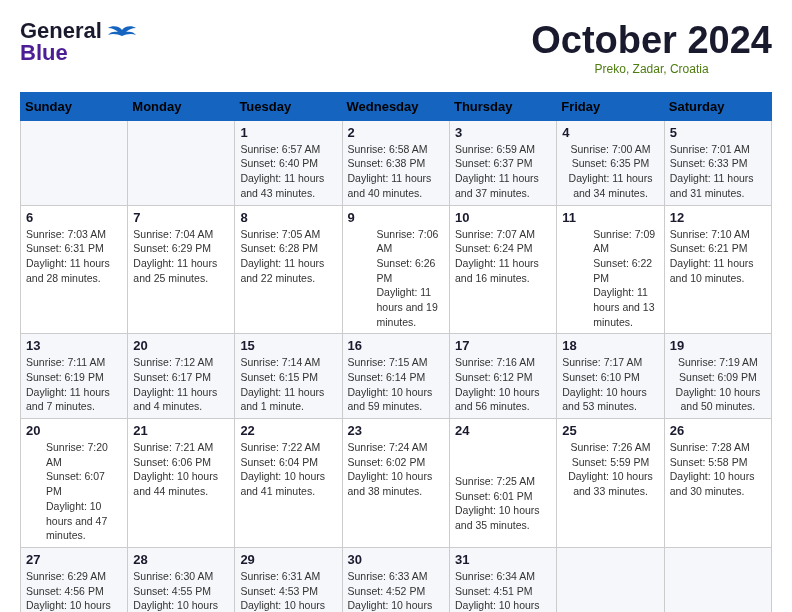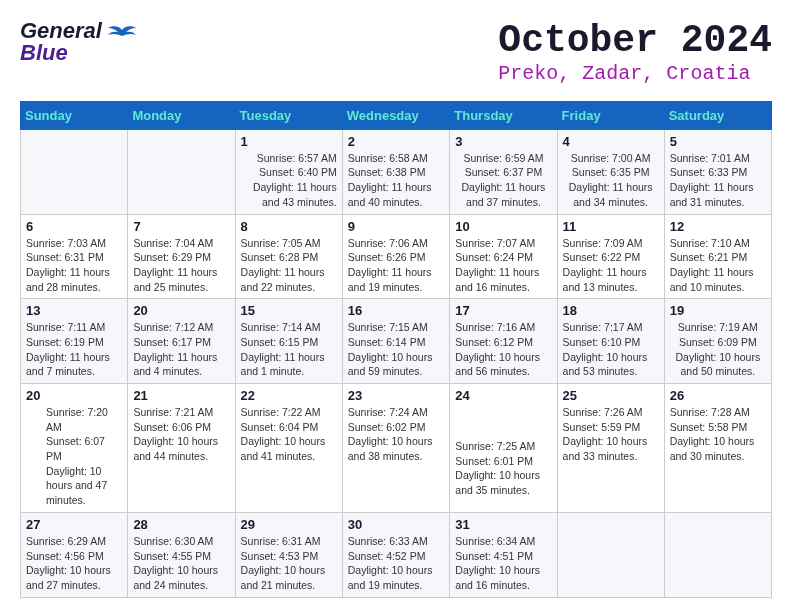--- a/index.html
+++ b/index.html
@@ -15,41 +15,40 @@
       justify-content: space-between;
       align-items: flex-start;
       margin-bottom: 16px;
     }
     .logo {
       display: flex;
       flex-direction: column;
       align-items: flex-start;
     }
     .title-block {
-      text-align: left;
-      font-family: Liberation Mono, monospace;
+      text-align: center;
     }
     .month-title {
       font-size: 38px;
       font-weight: bold;
       color: #1a1a2e;
       line-height: 1.1;
     }
     .subtitle {
-      font-size: 20px;
-      color: #a21caf;
+      font-size: 12px;
+      color: #4d7c0f;
     }
     table {
       width: 100%;
       border-collapse: collapse;
       font-size: 11px;
     }
     thead tr th {
       background-color: #1565c0;
-      color: #5eead4;
+      color: #000000;
       padding: 6px 4px;
       text-align: left;
       font-size: 13px;
       font-weight: bold;
       border: 1px solid #1565c0;
     }
     tbody tr td {
       border: 1px solid #ccc;
       padding: 4px 5px;
       vertical-align: top;
@@ -76,21 +75,21 @@
     }
     .empty-cell {
       background-color: #f5f7fa;
     }
   </style>
 </head>
 <body>
 
 <div class="header">
   <div class="logo">
-    <div style="display:flex;align-items:center;gap:2px;font-style:italic;">
+    <div style="display:flex;align-items:center;gap:2px;">
       <div style="display:flex;flex-direction:column;line-height:1;">
         <span style="font-size:22px;font-weight:bold;color:#1a1a2e;">General</span>
         <span style="font-size:22px;font-weight:bold;color:#4c1d95;">Blue</span>
       </div>
       <svg width="32" height="32" viewBox="0 0 32 32" style="margin-left:2px;margin-top:-8px;">
         <path d="M16 8 C18 4, 26 3, 30 6 C26 6, 22 8, 20 10 C24 9, 28 10, 30 13 C26 11, 20 12, 16 14 C12 12, 6 11, 2 13 C4 10, 8 9, 12 10 C10 8, 6 6, 2 6 C6 3, 14 4, 16 8Z" fill="#1565c0"></path>
       </svg>
     </div>
   </div>
   <div class="title-block">
@@ -110,33 +109,33 @@
         <th>Friday</th>
         <th>Saturday</th>
       </tr>
   </thead>
   <tbody>
   <tr>
         <td class="empty-cell"></td>
         <td class="empty-cell"></td>
         <td>
           <span class="day-num">1</span>
-          <div class="day-info" style="white-space: pre-line; text-align: right;">Sunrise: 6:57 AM
+          <div class="day-info" style="white-space: pre-line;">Sunrise: 6:57 AM
 Sunset: 6:40 PM
 Daylight: 11 hours and 43 minutes.</div>
         </td>
         <td>
           <span class="day-num">2</span>
           <div class="day-info" style="white-space: pre-line;">Sunrise: 6:58 AM
 Sunset: 6:38 PM
 Daylight: 11 hours and 40 minutes.</div>
         </td>
         <td>
           <span class="day-num">3</span>
-          <div class="day-info" style="white-space: pre-line; text-align: center;">Sunrise: 6:59 AM
+          <div class="day-info" style="white-space: pre-line;">Sunrise: 6:59 AM
 Sunset: 6:37 PM
 Daylight: 11 hours and 37 minutes.</div>
         </td>
         <td>
           <span class="day-num">4</span>
           <div class="day-info" style="white-space: pre-line; text-align: center;">Sunrise: 7:00 AM
 Sunset: 6:35 PM
 Daylight: 11 hours and 34 minutes.</div>
         </td>
         <td>
@@ -160,33 +159,33 @@
 Daylight: 11 hours and 25 minutes.</div>
         </td>
         <td>
           <span class="day-num">8</span>
           <div class="day-info" style="white-space: pre-line;">Sunrise: 7:05 AM
 Sunset: 6:28 PM
 Daylight: 11 hours and 22 minutes.</div>
         </td>
         <td>
           <span class="day-num">9</span>
-          <div class="day-info" style="white-space: pre-line;">Sunrise: 7:06 AM
+          <div class="day-info" style="white-space: pre-line; margin-left: 29px;">Sunrise: 7:06 AM
 Sunset: 6:26 PM
 Daylight: 11 hours and 19 minutes.</div>
         </td>
         <td>
           <span class="day-num">10</span>
           <div class="day-info" style="white-space: pre-line;">Sunrise: 7:07 AM
 Sunset: 6:24 PM
 Daylight: 11 hours and 16 minutes.</div>
         </td>
         <td>
           <span class="day-num">11</span>
-          <div class="day-info" style="white-space: pre-line;">Sunrise: 7:09 AM
+          <div class="day-info" style="white-space: pre-line; margin-left: 31px;">Sunrise: 7:09 AM
 Sunset: 6:22 PM
 Daylight: 11 hours and 13 minutes.</div>
         </td>
         <td>
           <span class="day-num">12</span>
           <div class="day-info" style="white-space: pre-line;">Sunrise: 7:10 AM
 Sunset: 6:21 PM
 Daylight: 11 hours and 10 minutes.</div>
         </td>
       </tr>
@@ -260,21 +259,21 @@
 Daylight: 10 hours and 38 minutes.</div>
         </td>
         <td>
           <span class="day-num">24</span>
           <div class="day-info" style="white-space: pre-line; margin-top: 36px;">Sunrise: 7:25 AM
 Sunset: 6:01 PM
 Daylight: 10 hours and 35 minutes.</div>
         </td>
         <td>
           <span class="day-num">25</span>
-          <div class="day-info" style="white-space: pre-line;">Sunrise: 7:26 AM
+          <div class="day-info" style="white-space: pre-line; text-align: center;">Sunrise: 7:26 AM
 Sunset: 5:59 PM
 Daylight: 10 hours and 33 minutes.</div>
         </td>
         <td>
           <span class="day-num">26</span>
           <div class="day-info" style="white-space: pre-line;">Sunrise: 7:28 AM
 Sunset: 5:58 PM
 Daylight: 10 hours and 30 minutes.</div>
         </td>
       </tr>

